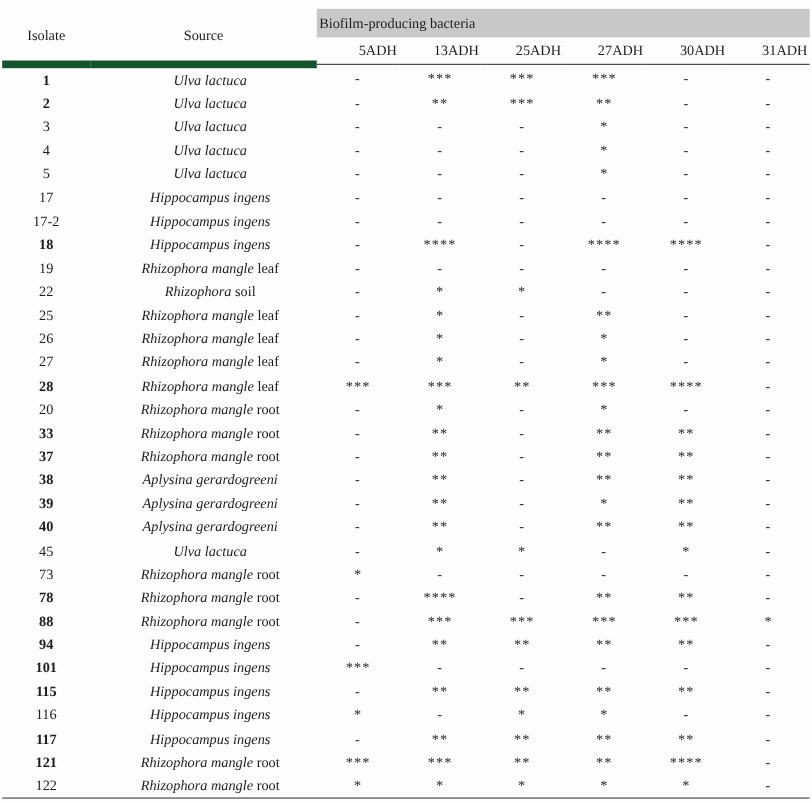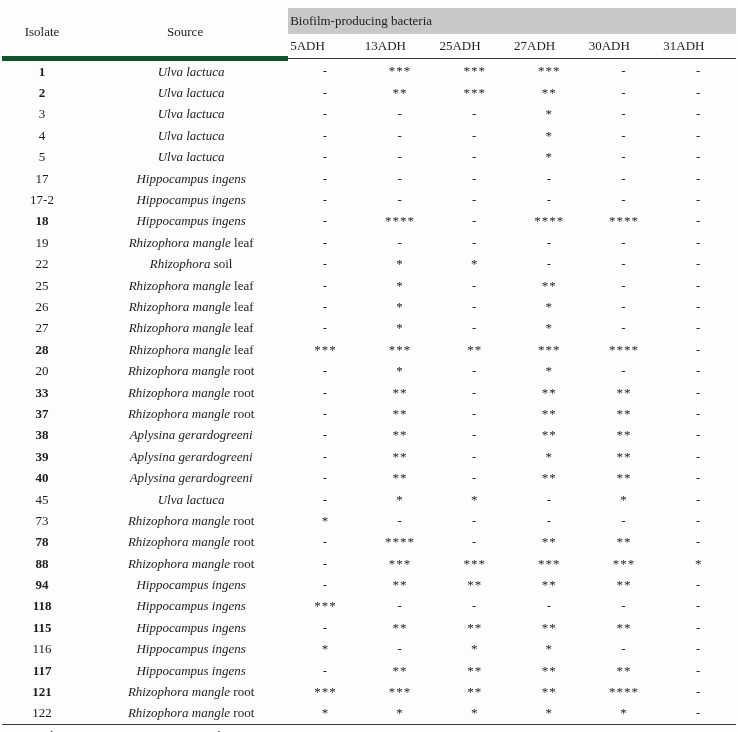--- a/index.html
+++ b/index.html
@@ -32,27 +32,27 @@
     font-size: 13px;
     padding: 2px 2px;
     vertical-align: middle;
   }
   th.group-header {
     background: var(--band, #c8c8c8);
     text-align: left;
     height: 22px;
   }
   th.col-header {
-    text-align: left;
+    text-align: right;
     height: 20px;
     border-bottom: 1px solid #3a3a3a;
   }
   th.static-header {
     text-align: center;
-    border-bottom: 5px solid #14532d;
+    border-bottom: 7px solid #14532d;
   }
 
   tbody td {
     padding: 1px 2px;
     height: 19.4px;
     line-height: 18px;
     vertical-align: middle;
     white-space: nowrap;
     overflow: hidden;
   }
@@ -347,21 +347,21 @@
           <td class="col-isolate bold">94</td>
           <td class="col-source"><i>Hippocampus ingens</i></td>
           <td class="col-val">-</td>
           <td class="col-val">**</td>
           <td class="col-val">**</td>
           <td class="col-val">**</td>
           <td class="col-val">**</td>
           <td class="col-val">-</td>
         </tr>
         <tr>
-          <td class="col-isolate bold">118</td>
+          <td class="col-isolate bold">101</td>
           <td class="col-source"><i>Hippocampus ingens</i></td>
           <td class="col-val">***</td>
           <td class="col-val">-</td>
           <td class="col-val">-</td>
           <td class="col-val">-</td>
           <td class="col-val">-</td>
           <td class="col-val">-</td>
         </tr>
         <tr>
           <td class="col-isolate bold">115</td>

